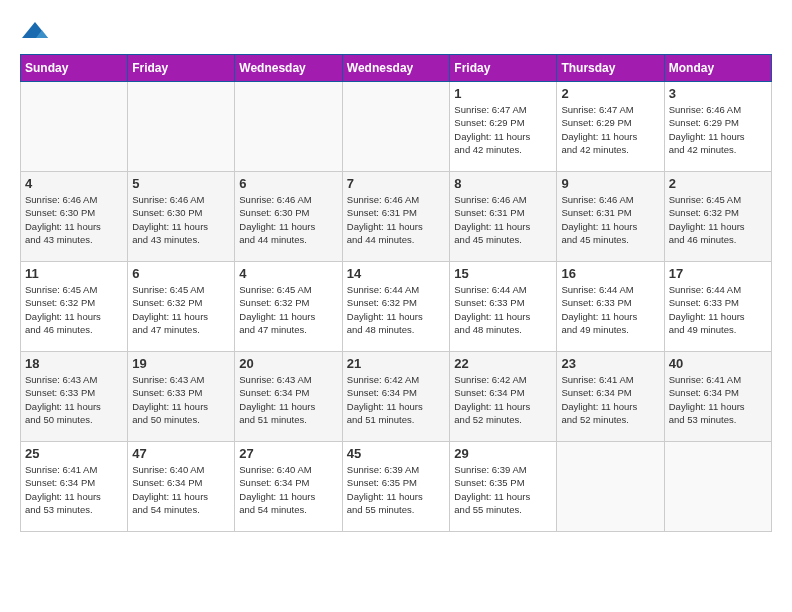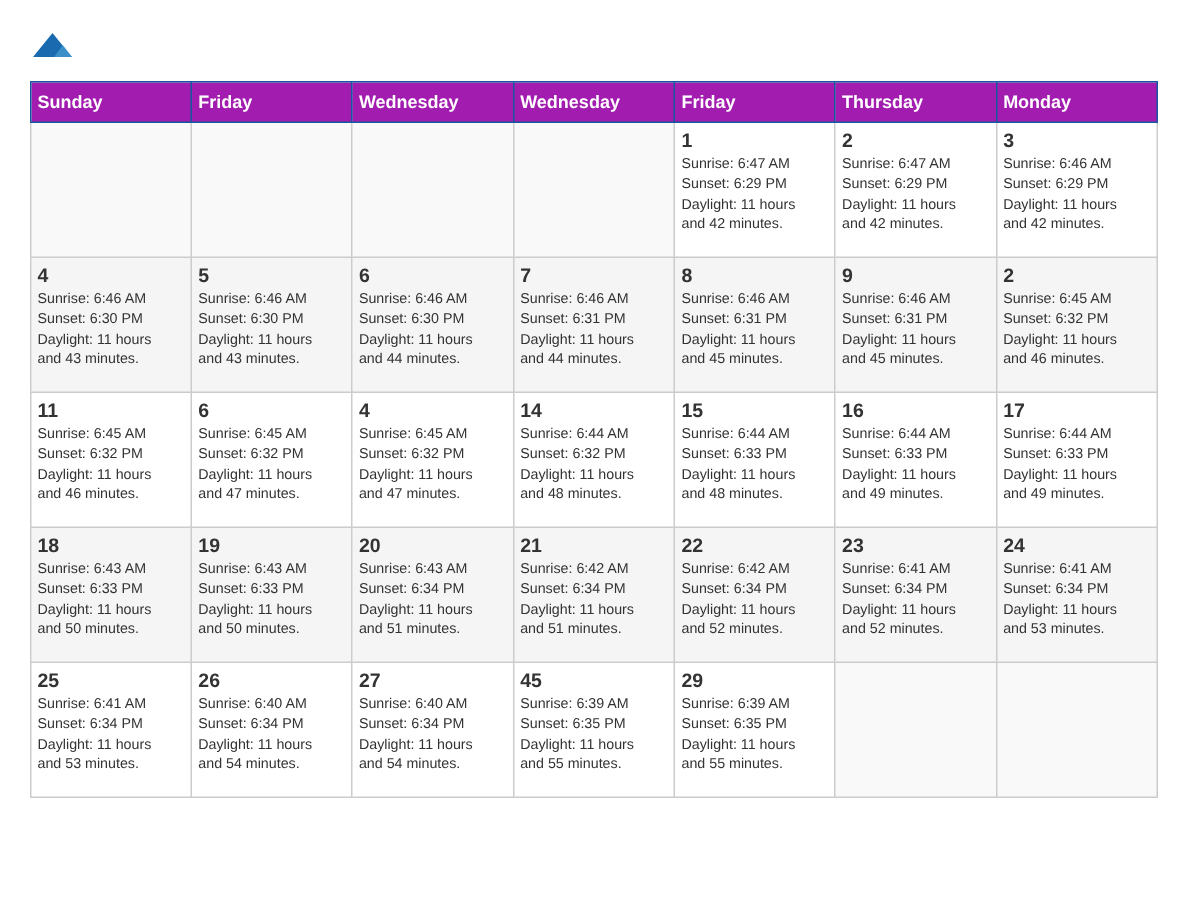--- a/index.html
+++ b/index.html
@@ -274,37 +274,37 @@
 and 52 minutes.</div>
         </td>
         <td>
           <span class="day-number">23</span>
           <div class="day-info" style="white-space: pre-line;">Sunrise: 6:41 AM
 Sunset: 6:34 PM
 Daylight: 11 hours
 and 52 minutes.</div>
         </td>
         <td>
-          <span class="day-number">24</span>
+          <span class="day-number">40</span>
           <div class="day-info" style="white-space: pre-line;">Sunrise: 6:41 AM
 Sunset: 6:34 PM
 Daylight: 11 hours
 and 53 minutes.</div>
         </td>
       </tr>
       <tr>
         <td>
           <span class="day-number">25</span>
           <div class="day-info" style="white-space: pre-line;">Sunrise: 6:41 AM
 Sunset: 6:34 PM
 Daylight: 11 hours
 and 53 minutes.</div>
         </td>
         <td>
-          <span class="day-number">26</span>
+          <span class="day-number">47</span>
           <div class="day-info" style="white-space: pre-line;">Sunrise: 6:40 AM
 Sunset: 6:34 PM
 Daylight: 11 hours
 and 54 minutes.</div>
         </td>
         <td>
           <span class="day-number">27</span>
           <div class="day-info" style="white-space: pre-line;">Sunrise: 6:40 AM
 Sunset: 6:34 PM
 Daylight: 11 hours

